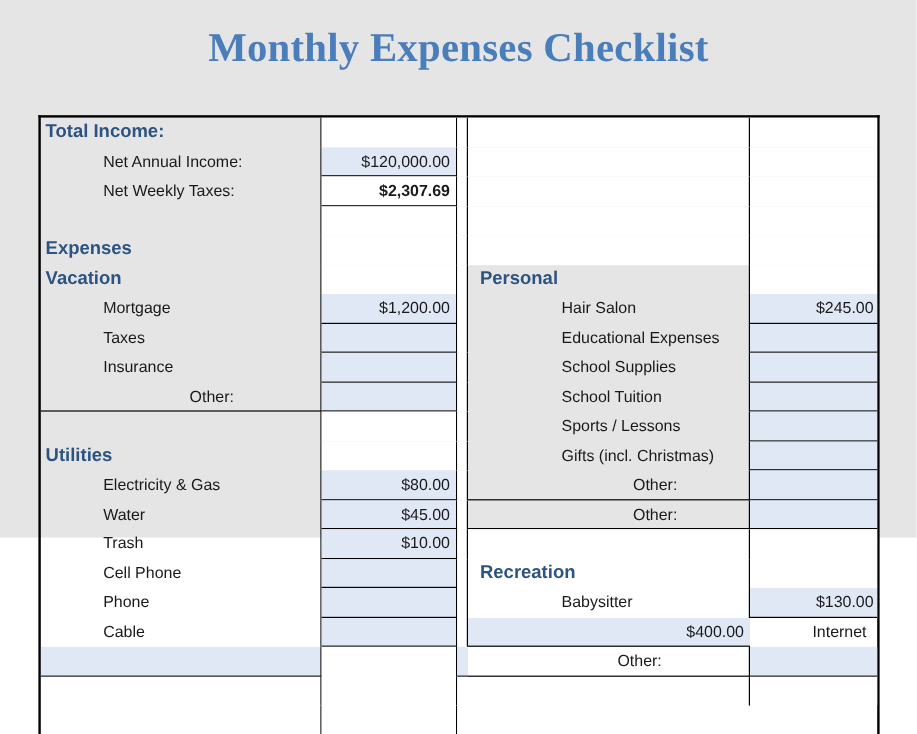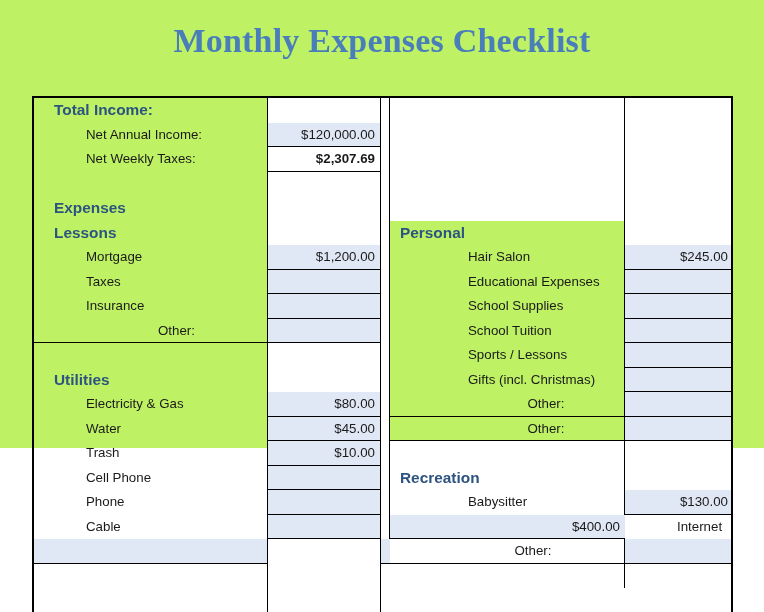--- a/index.html
+++ b/index.html
@@ -2,21 +2,21 @@
 <html><head>
 <meta charset="utf-8">
 <style>
   * { box-sizing: border-box; margin: 0; padding: 0; }
   html, body {
     width: 764px; height: 612px;
     background: #ffffff;
     font-family: "Liberation Sans", sans-serif;
     overflow: hidden;
   }
-  .page { position: relative; width: 764px; height: 448px; background:#bef264; }
+  .page { position: relative; width: 764px; height: 448px; background:#e5e5e5; }
 
   .title {
     position: absolute;
     left: 0; top: 22px;
     width: 764px;
     text-align: center;
     font-family: "Liberation Serif", serif;
     font-weight: bold;
     font-size: 34px;
     letter-spacing: 0.2px;
@@ -41,21 +41,21 @@
   .cell {
     height: 24.5px;
     line-height: 24.5px;
     font-size: 13.3px;
     color: #1a1a1a;
     white-space: nowrap;
     overflow: hidden;
   }
 
   
-  .lbl { padding-left: 20px; border-right: 1.5px solid #000; }
+  .lbl { padding-left: 4px; border-right: 1.5px solid #000; }
   .rlbl { padding-left: 10px; border-right: 1.5px solid #000; }
 
   .indent { padding-left: 52px; }
   .rindent { padding-left: 78px; }
 
   .head {
     font-weight: bold;
     color: #2d5480;
     font-size: 14.6px;
   }
@@ -116,21 +116,21 @@
       <div class="cell gap blank"></div>
       <div class="cell rlbl blank"></div>
       <div class="cell val last nofill nobot"></div>
 
       <div class="cell lbl head big">Expenses</div>
       <div class="cell val nofill nobot"></div>
       <div class="cell gap blank"></div>
       <div class="cell rlbl blank"></div>
       <div class="cell val last nofill nobot"></div>
 
-      <div class="cell lbl head big">Lessons</div>
+      <div class="cell lbl head big">Vacation</div>
       <div class="cell val nofill nobot"></div>
       <div class="cell gap blank"></div>
       <div class="cell rlbl head big">Personal</div>
       <div class="cell val last nofill nobot"></div>
 
       <div class="cell lbl indent">Mortgage</div>
       <div class="cell val">$1,200.00</div>
       <div class="cell gap blank"></div>
       <div class="cell rlbl rindent">Hair Salon</div>
       <div class="cell val last">$245.00</div>

